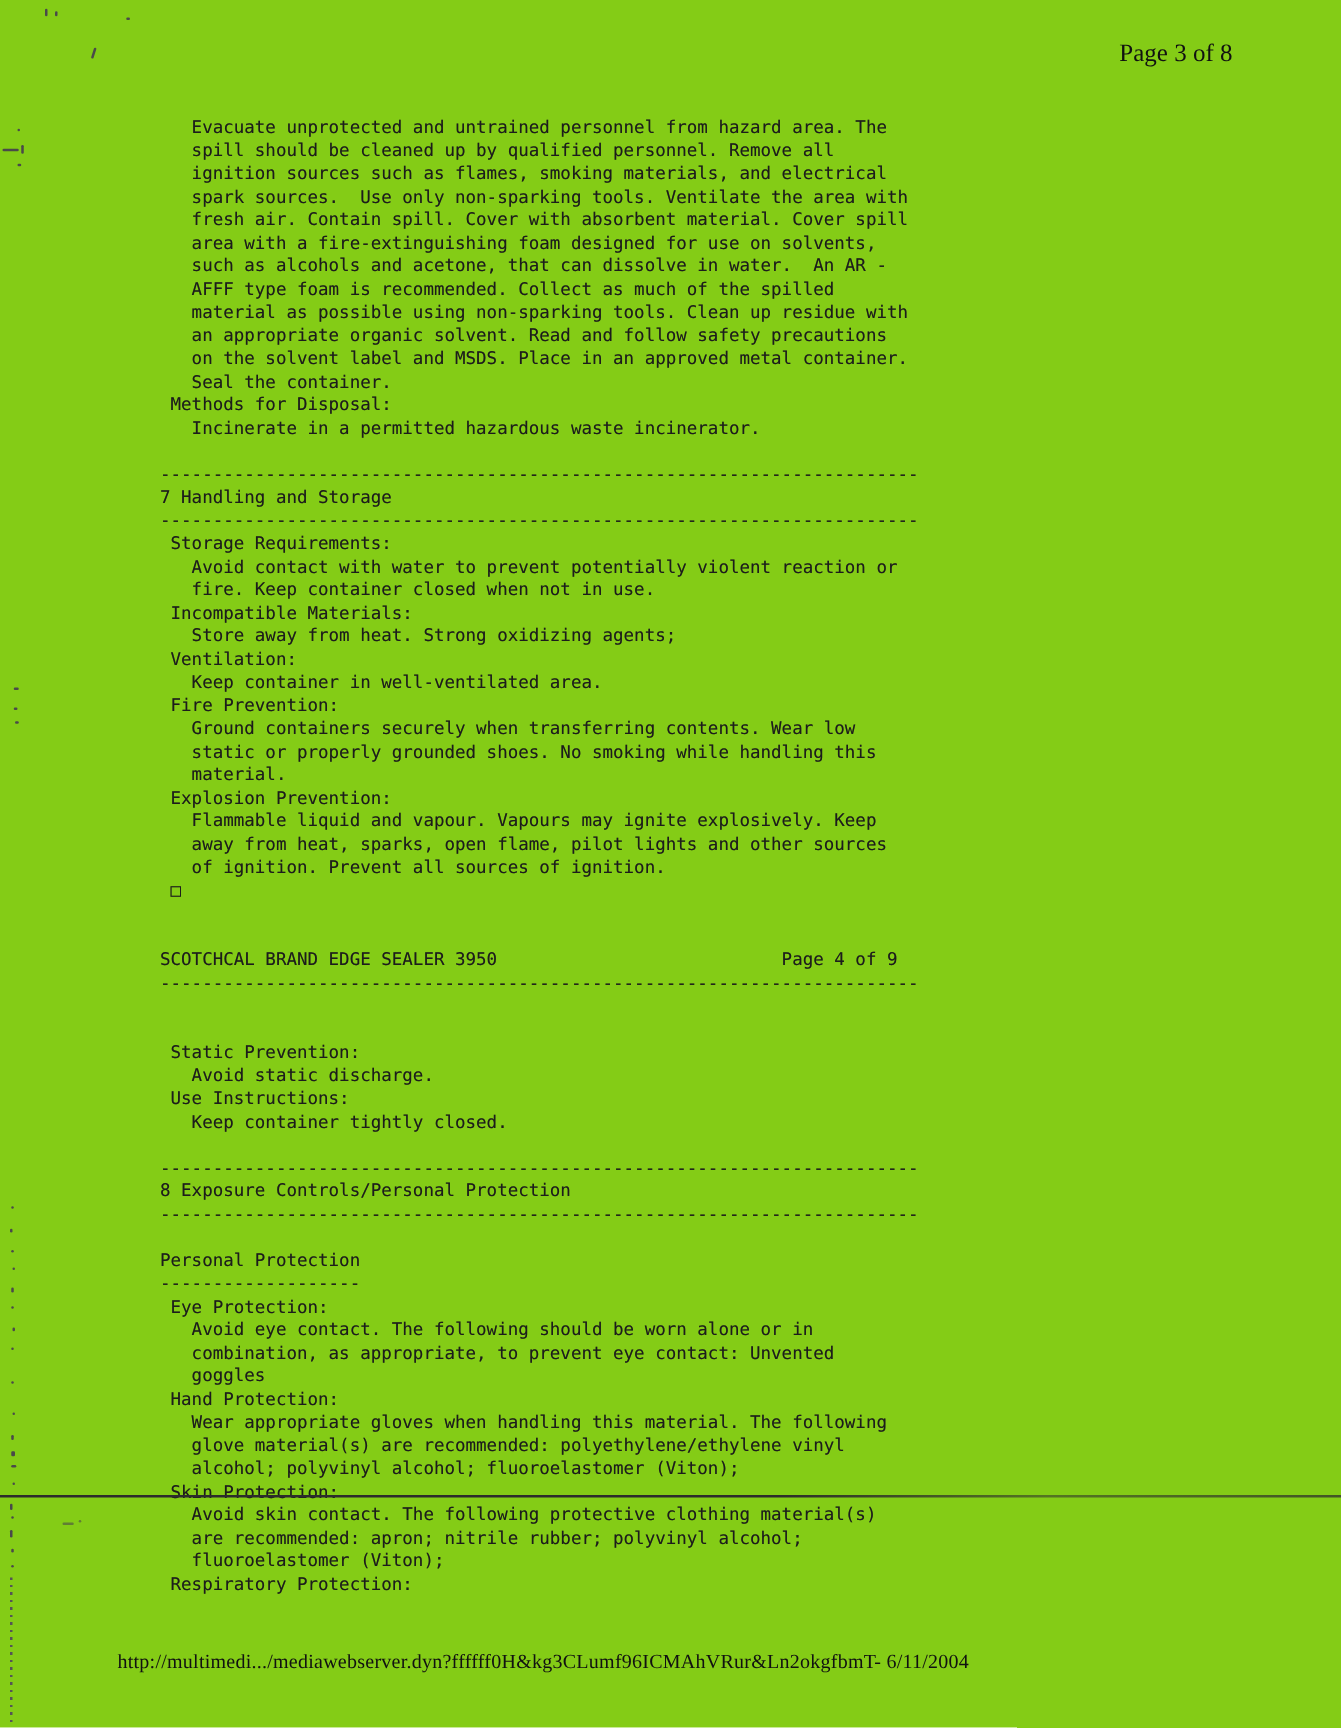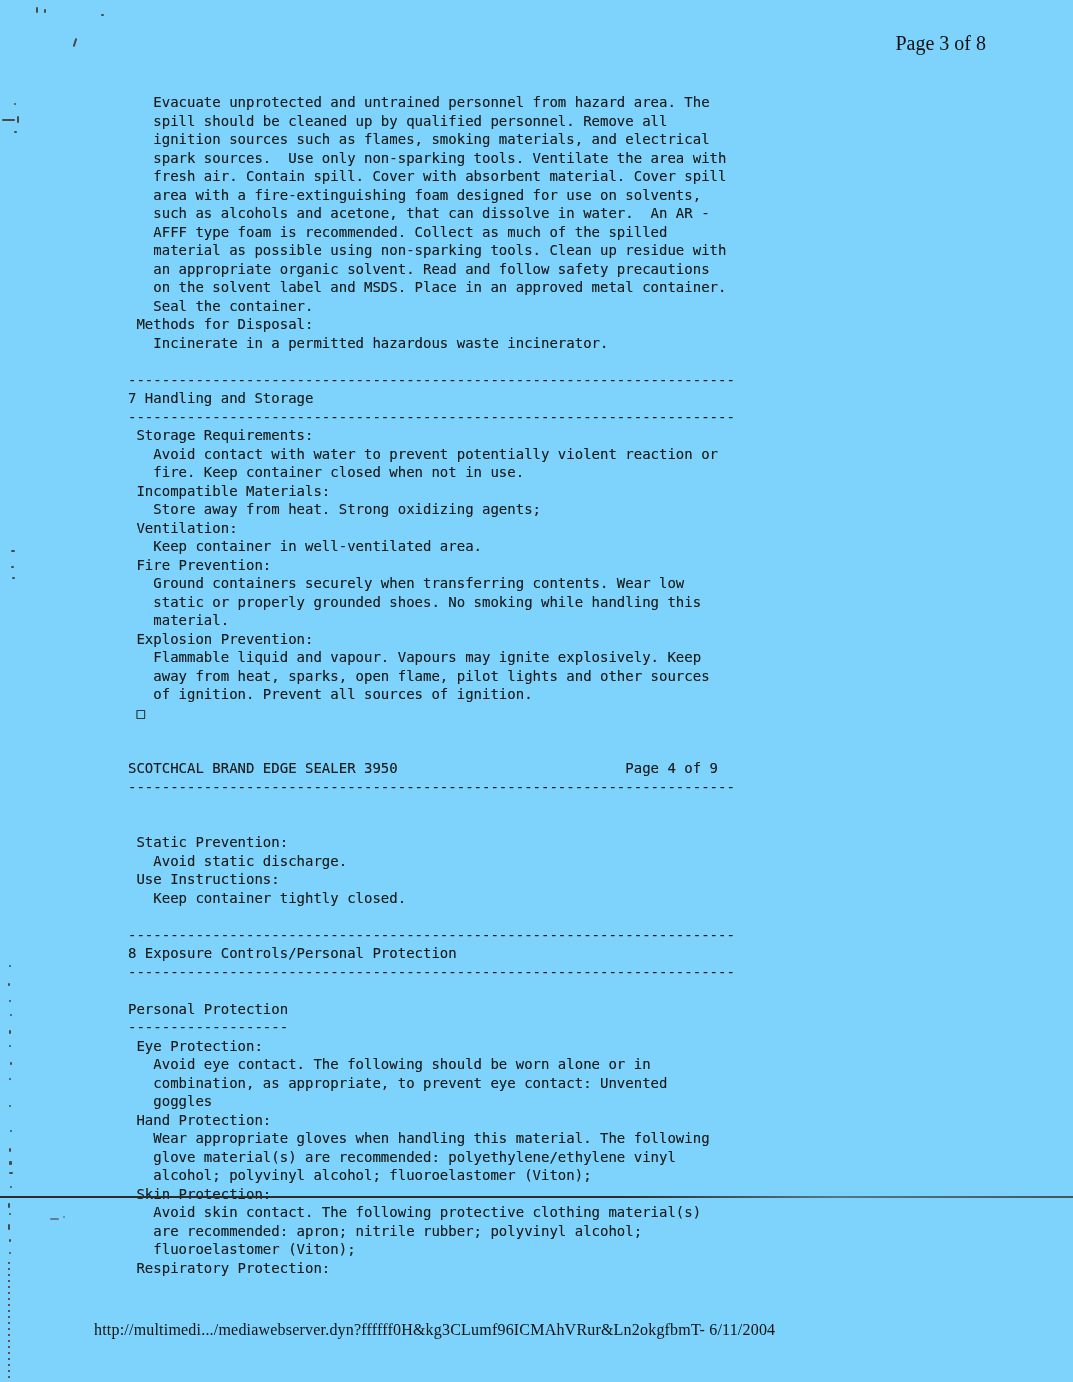--- a/index.html
+++ b/index.html
@@ -1,19 +1,19 @@
 <!DOCTYPE html>
 <html><head>
 <meta charset="utf-8">
 <style>
   html,body { margin:0; padding:0; background:#ffffff; }
   .page {
     position:relative;
     width:1073px; height:1382px;
-    background:#7dd3fc;
+    background:#84cc16;
     overflow:hidden;
     font-family:"DejaVu Sans Mono","Liberation Mono",monospace;
   }
   .doc-pre {
     position:absolute;
     left:128px; top:93px;
     margin:0;
     font-family:"DejaVu Sans Mono","Liberation Mono",monospace;
     font-size:14px;
     line-height:18.5px;

